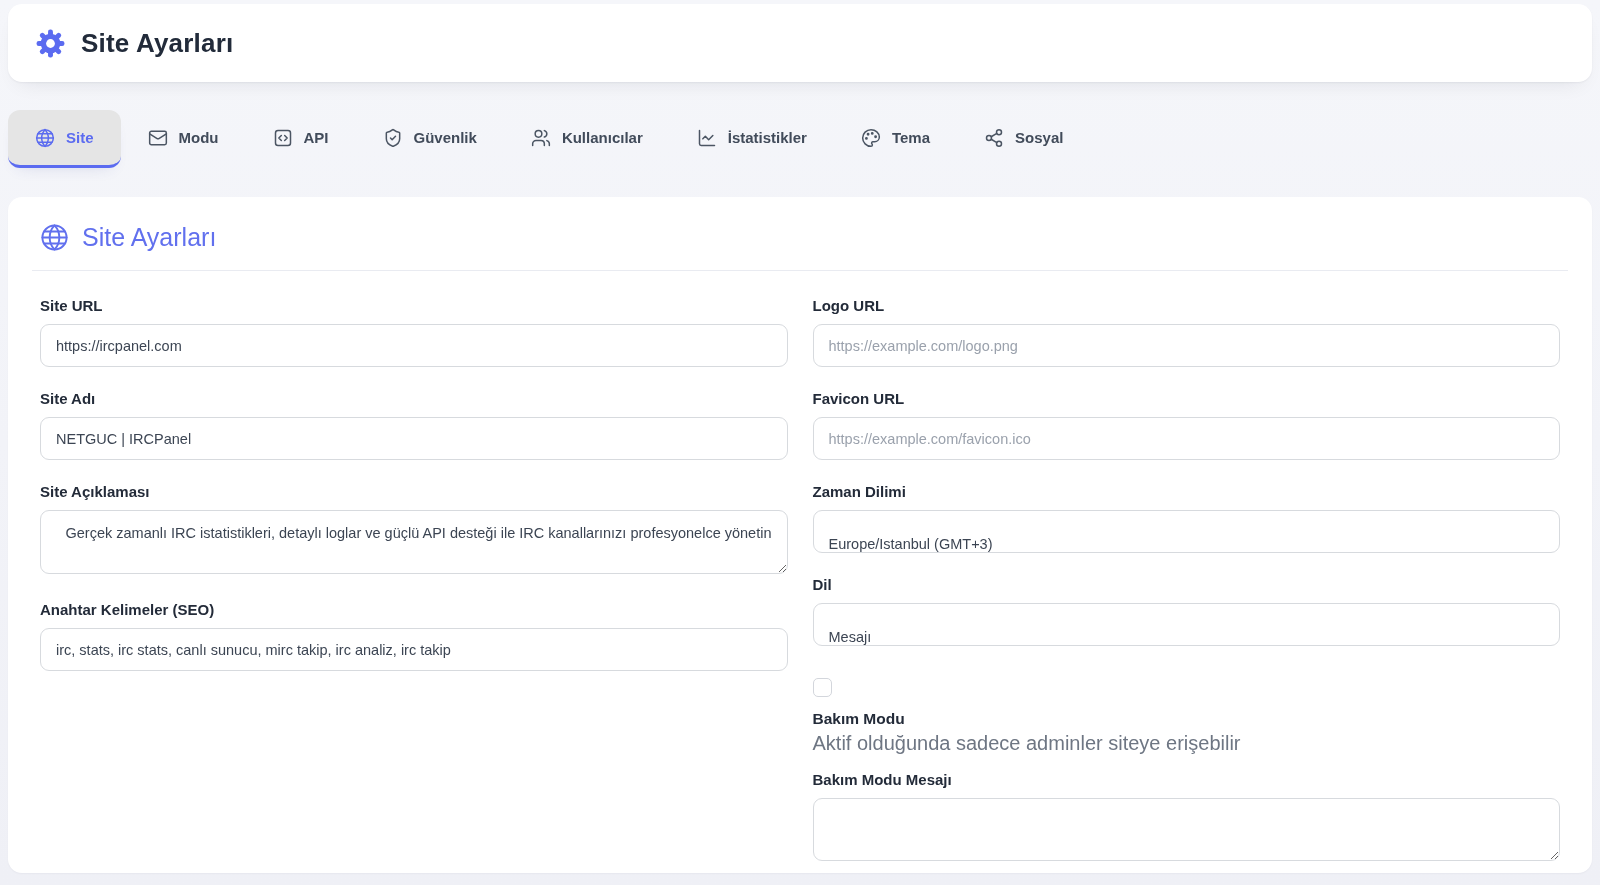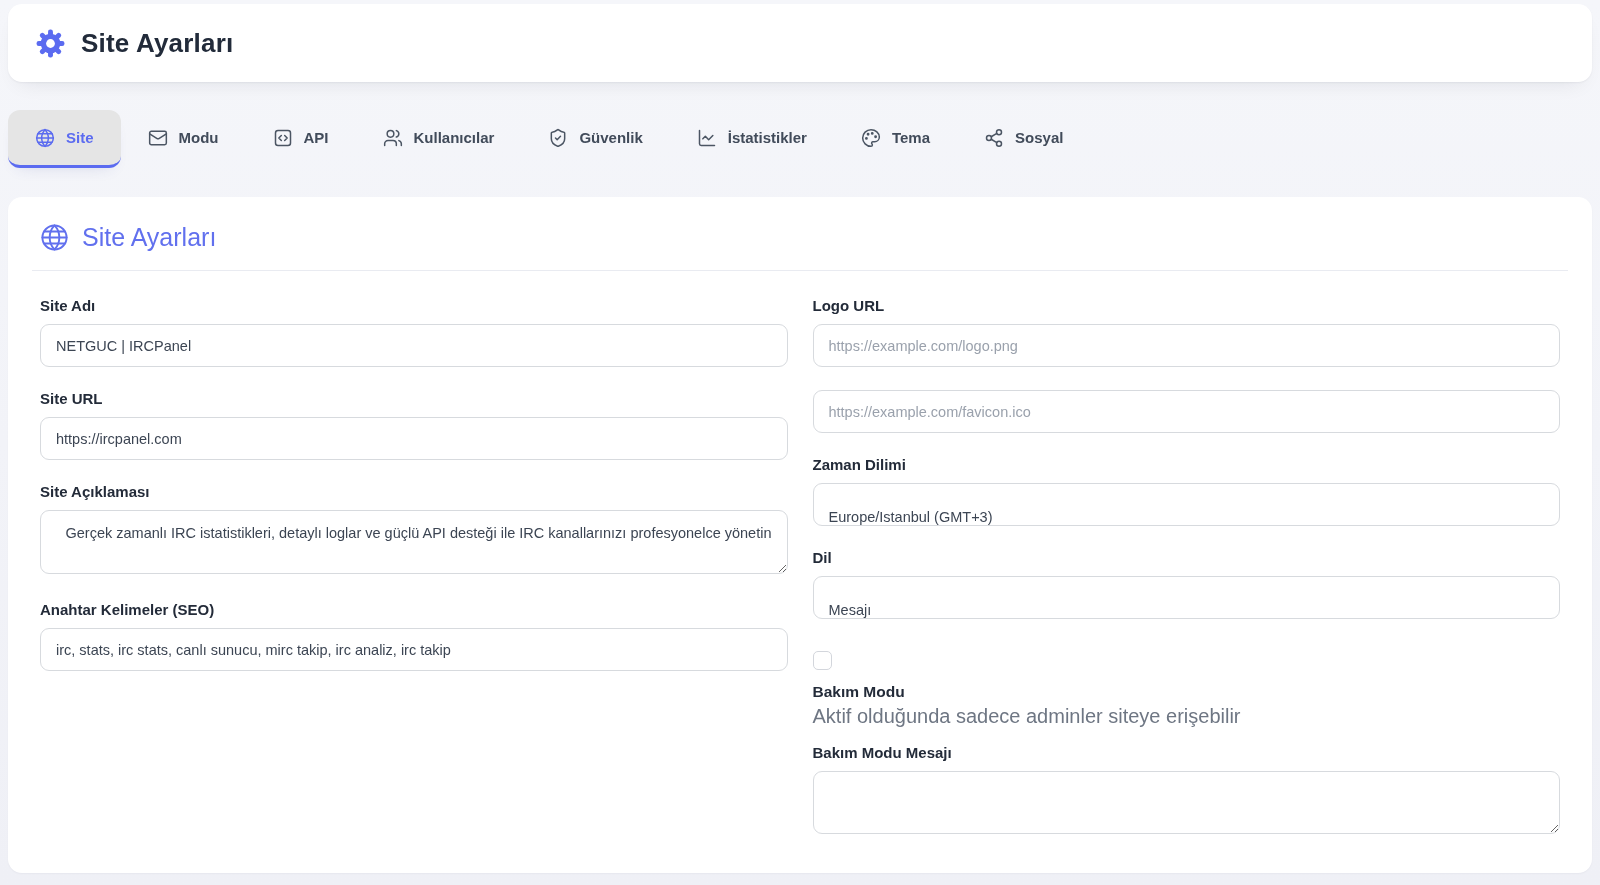--- a/index.html
+++ b/index.html
@@ -135,33 +135,33 @@
   <div class="tab">
     <svg viewBox="0 0 24 24" fill="none" stroke-width="1.8" stroke-linecap="round" stroke-linejoin="round">
         <rect x="3" y="3" width="18" height="18" rx="3"></rect>
         <path d="m10 9-3 3 3 3"></path>
         <path d="m14 15 3-3-3-3"></path>
       </svg>
     <span>API</span>
   </div>
   <div class="tab">
     <svg viewBox="0 0 24 24" fill="none" stroke-width="1.8" stroke-linecap="round" stroke-linejoin="round">
+        <path d="M20 13c0 5-3.5 7.5-7.66 8.95a1 1 0 0 1-.67-.01C7.5 20.5 4 18 4 13V6a1 1 0 0 1 1-1c2 0 4.5-1.2 6.24-2.72a1.17 1.17 0 0 1 1.52 0C14.51 3.81 17 5 19 5a1 1 0 0 1 1 1z"></path>
+        <path d="m9 12 2 2 4-4"></path>
+      </svg>
+    <span>Güvenlik</span>
+  </div>
+  <div class="tab">
+    <svg viewBox="0 0 24 24" fill="none" stroke-width="1.8" stroke-linecap="round" stroke-linejoin="round">
         <path d="M16 21v-2a4 4 0 0 0-4-4H6a4 4 0 0 0-4 4v2"></path>
         <circle cx="9" cy="7" r="4"></circle>
         <path d="M22 21v-2a4 4 0 0 0-3-3.87"></path>
         <path d="M16 3.13a4 4 0 0 1 0 7.75"></path>
       </svg>
     <span>Kullanıcılar</span>
-  </div>
-  <div class="tab">
-    <svg viewBox="0 0 24 24" fill="none" stroke-width="1.8" stroke-linecap="round" stroke-linejoin="round">
-        <path d="M20 13c0 5-3.5 7.5-7.66 8.95a1 1 0 0 1-.67-.01C7.5 20.5 4 18 4 13V6a1 1 0 0 1 1-1c2 0 4.5-1.2 6.24-2.72a1.17 1.17 0 0 1 1.52 0C14.51 3.81 17 5 19 5a1 1 0 0 1 1 1z"></path>
-        <path d="m9 12 2 2 4-4"></path>
-      </svg>
-    <span>Güvenlik</span>
   </div>
   <div class="tab">
     <svg viewBox="0 0 24 24" fill="none" stroke-width="1.8" stroke-linecap="round" stroke-linejoin="round">
         <path d="M3 3v16a2 2 0 0 0 2 2h16"></path>
         <path d="m19 9-5 5-4-4-3 3"></path>
       </svg>
     <span>İstatistikler</span>
   </div>
   <div class="tab">
     <svg viewBox="0 0 24 24" fill="none" stroke-width="1.8" stroke-linecap="round" stroke-linejoin="round">
@@ -195,43 +195,44 @@
         <path d="M3.5 17h17"></path>
       </svg>
     <span>Site Ayarları</span>
   </div>
   <div class="divider"></div>
 
   <div class="form">
 
     <div class="col">
       <div class="group">
+        <label class="field-label">Site URL</label>
+        <input class="text-input" type="text" value="https://ircpanel.com" style="">
+      </div>
+      <div class="group">
         <label class="field-label">Site Adı</label>
         <input class="text-input" type="text" value="NETGUC | IRCPanel" style="">
       </div>
       <div class="group">
-        <label class="field-label">Site URL</label>
-        <input class="text-input" type="text" value="https://ircpanel.com" style="">
-      </div>
-      <div class="group">
         <label class="field-label">Site Açıklaması</label>
         <textarea class="textarea desc" style="">Gerçek zamanlı IRC istatistikleri, detaylı loglar ve güçlü API desteği ile IRC kanallarınızı profesyonelce yönetin</textarea>
       </div>
       <div class="group">
         <label class="field-label">Anahtar Kelimeler (SEO)</label>
         <input class="text-input" type="text" value="irc, stats, irc stats, canlı sunucu, mirc takip, irc analiz, irc takip" style="">
       </div>
     </div>
 
     <div class="col">
       <div class="group">
         <label class="field-label">Logo URL</label>
         <input class="text-input" type="text" placeholder="https://example.com/logo.png" style="">
       </div>
       <div class="group">
+        <label class="field-label">Favicon URL</label>
         <input class="text-input" type="text" placeholder="https://example.com/favicon.ico" style="">
       </div>
       <div class="group">
         <label class="field-label">Zaman Dilimi</label>
         <div class="select-box">
           <span>Europe/Istanbul (GMT+3)</span>
         </div>
       </div>
       <div class="group">
         <label class="field-label">Dil</label>

